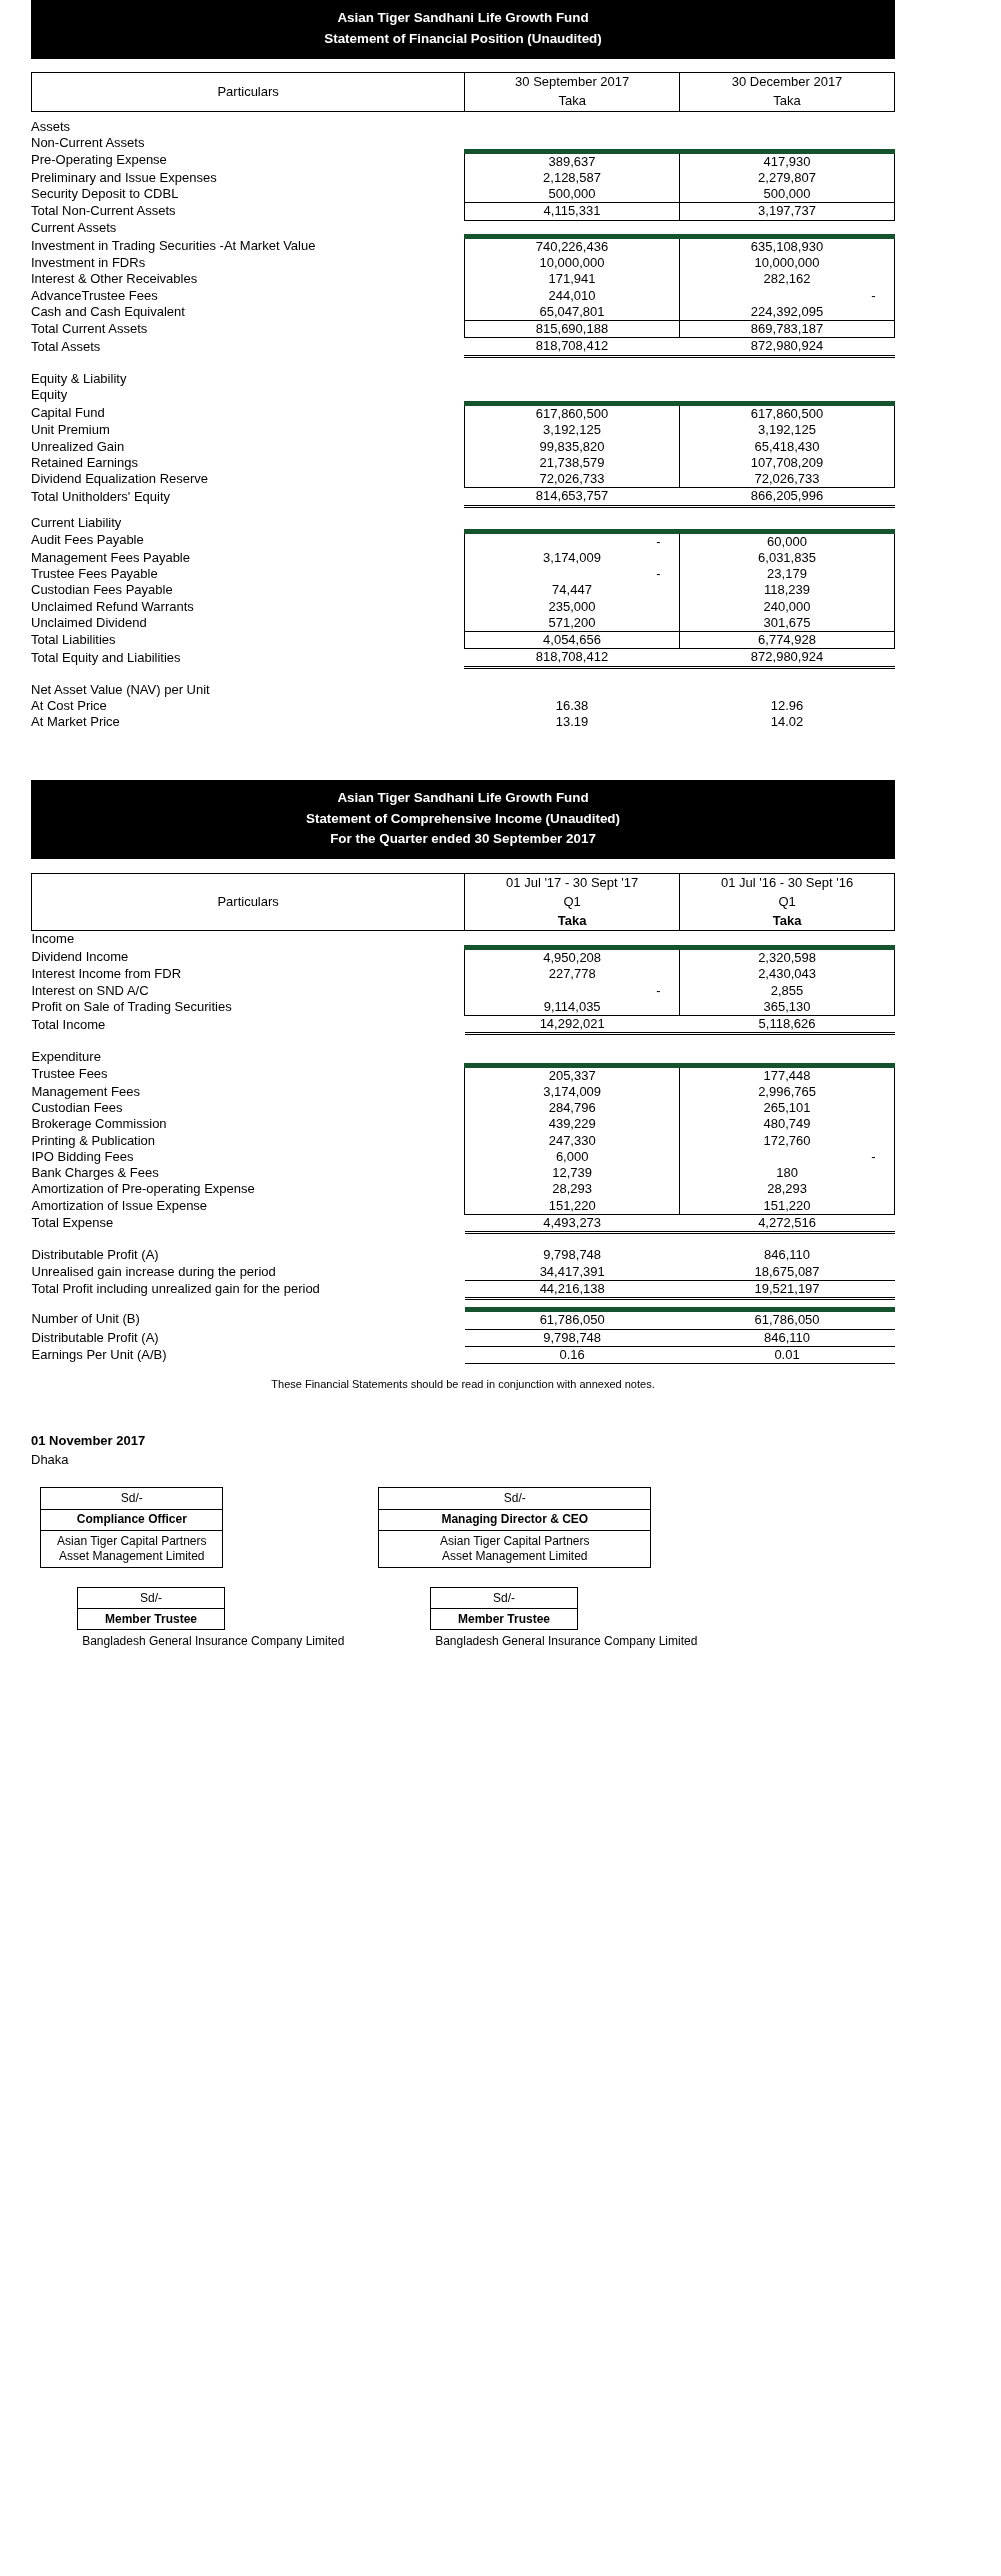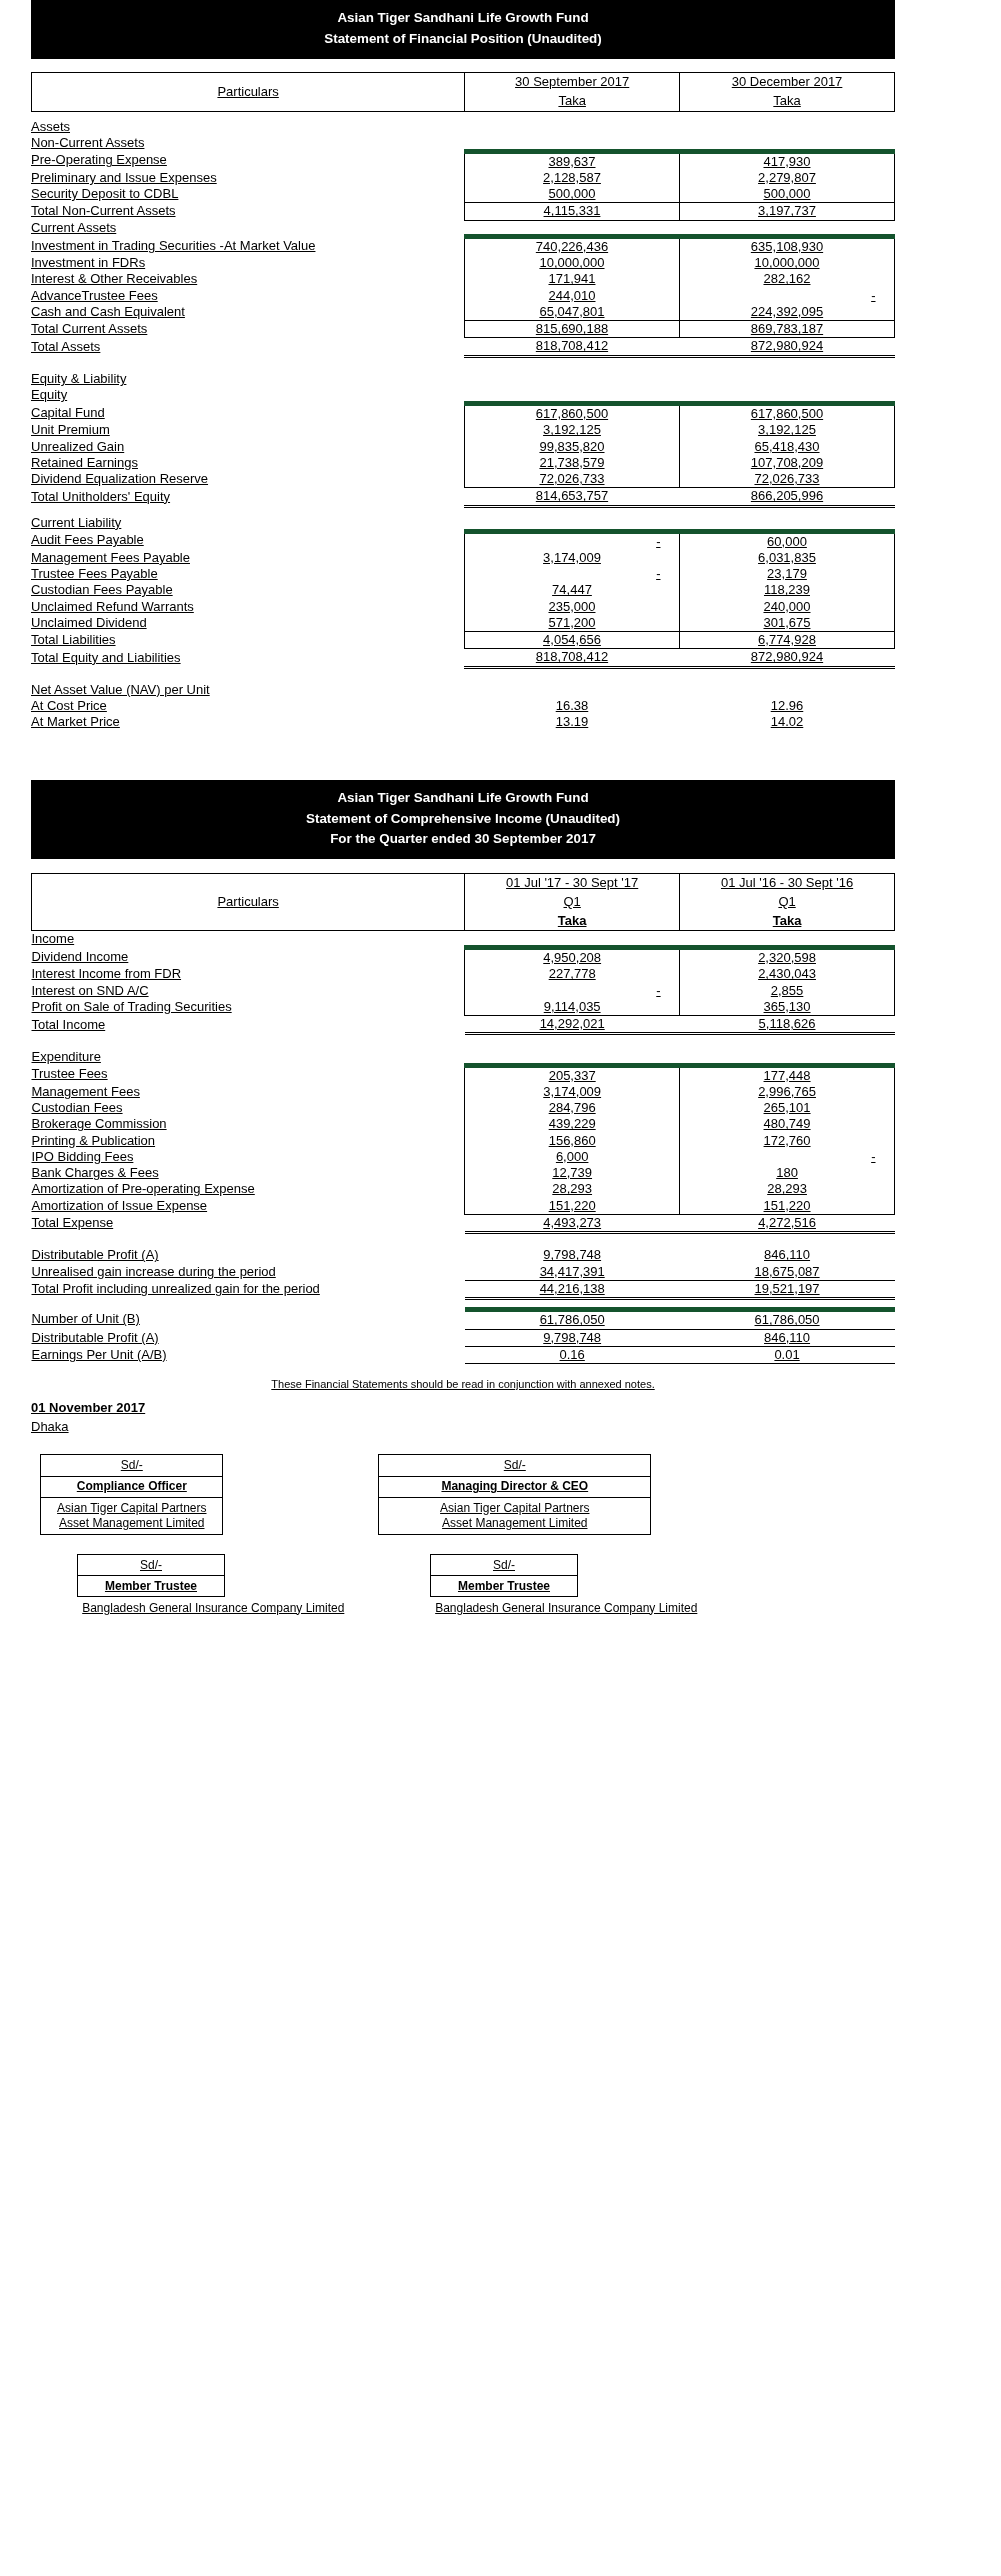--- a/index.html
+++ b/index.html
@@ -10,21 +10,20 @@
   body {
     width: 1001px;
     font-family: "Liberation Sans", sans-serif;
     color: #000000;
     -webkit-font-smoothing: antialiased;
   }
   .page {
     width: 926px;
     box-sizing: border-box;
     padding: 0 31px;
-    text-decoration: underline;
   }
   
   .banner {
     background: #000000;
     color: #ffffff;
     text-align: center;
     font-weight: bold;
     font-size: 13.4px;
     line-height: 1.55;
     padding: 8.2px 0 9.3px 0;
@@ -85,21 +84,21 @@
   .note {
     text-align: center;
     font-size: 11px;
     padding: 13.4px 0 2.1px 0;
   }
   .date-block {
     font-size: 13px;
     line-height: 1.45;
     padding-top: 7.2px;
   }
-  .date-block .d1 { font-weight: bold; }
+  .date-block .d1 { font-weight: bold; margin-top: 33px; }
   .sig-area { margin-top: 18px; }
   .sig-row {
     display: flex;
     justify-content: flex-start;
     gap: 0;
     margin-bottom: 18.5px;
   }
   .sig-block {
     text-align: center;
     font-size: 12px;
@@ -473,21 +472,21 @@
         <td class="num bx-l bx-r">284,796</td>
         <td class="num bx-r">265,101</td>
       </tr>
       <tr>
         <td class="lbl">Brokerage Commission</td>
         <td class="num bx-l bx-r">439,229</td>
         <td class="num bx-r">480,749</td>
       </tr>
       <tr>
         <td class="lbl">Printing &amp; Publication</td>
-        <td class="num bx-l bx-r">156,860</td>
+        <td class="num bx-l bx-r">247,330</td>
         <td class="num bx-r">172,760</td>
       </tr>
       <tr>
         <td class="lbl">IPO Bidding Fees</td>
         <td class="num bx-l bx-r">6,000</td>
         <td class="num bx-r" style="text-align:right;padding-right:18.5px">-</td>
       </tr>
       <tr>
         <td class="lbl">Bank Charges &amp; Fees</td>
         <td class="num bx-l bx-r">12,739</td>

